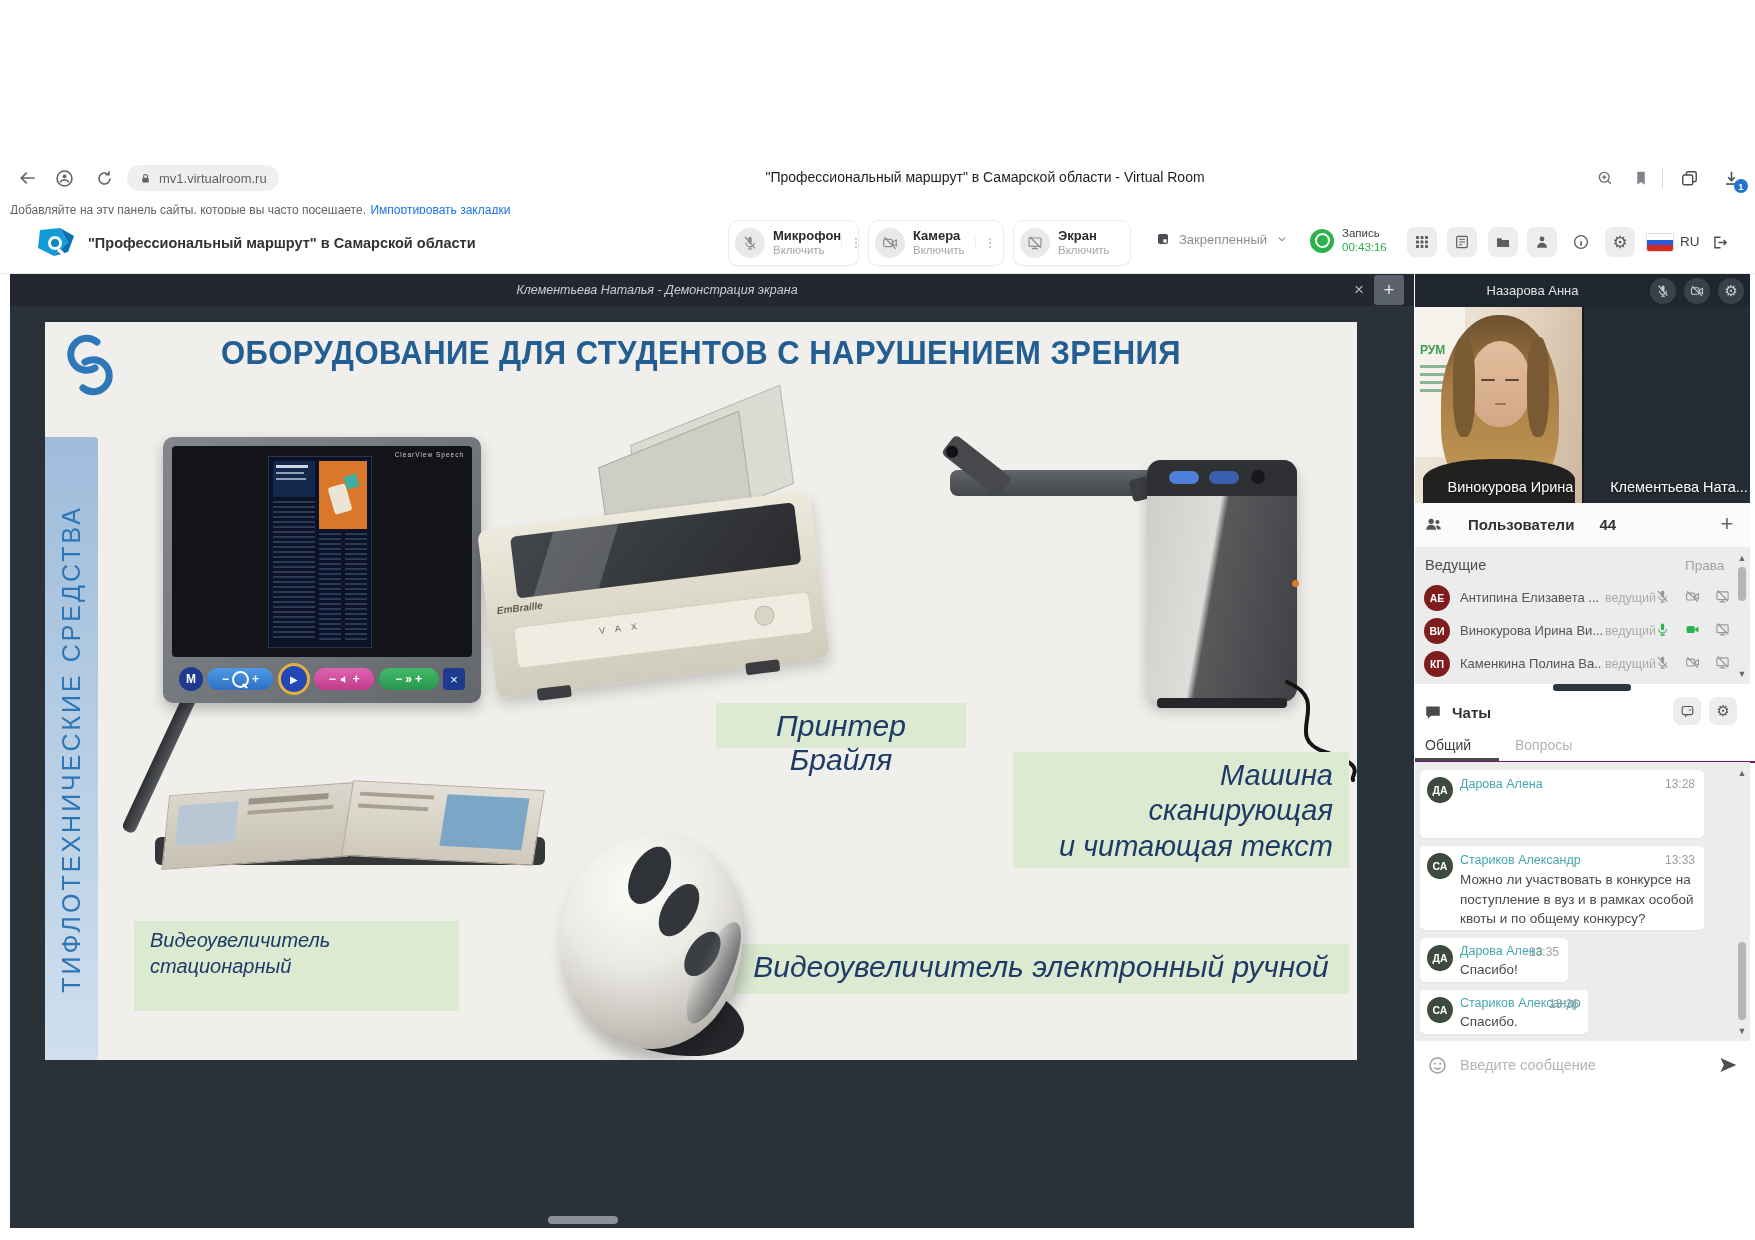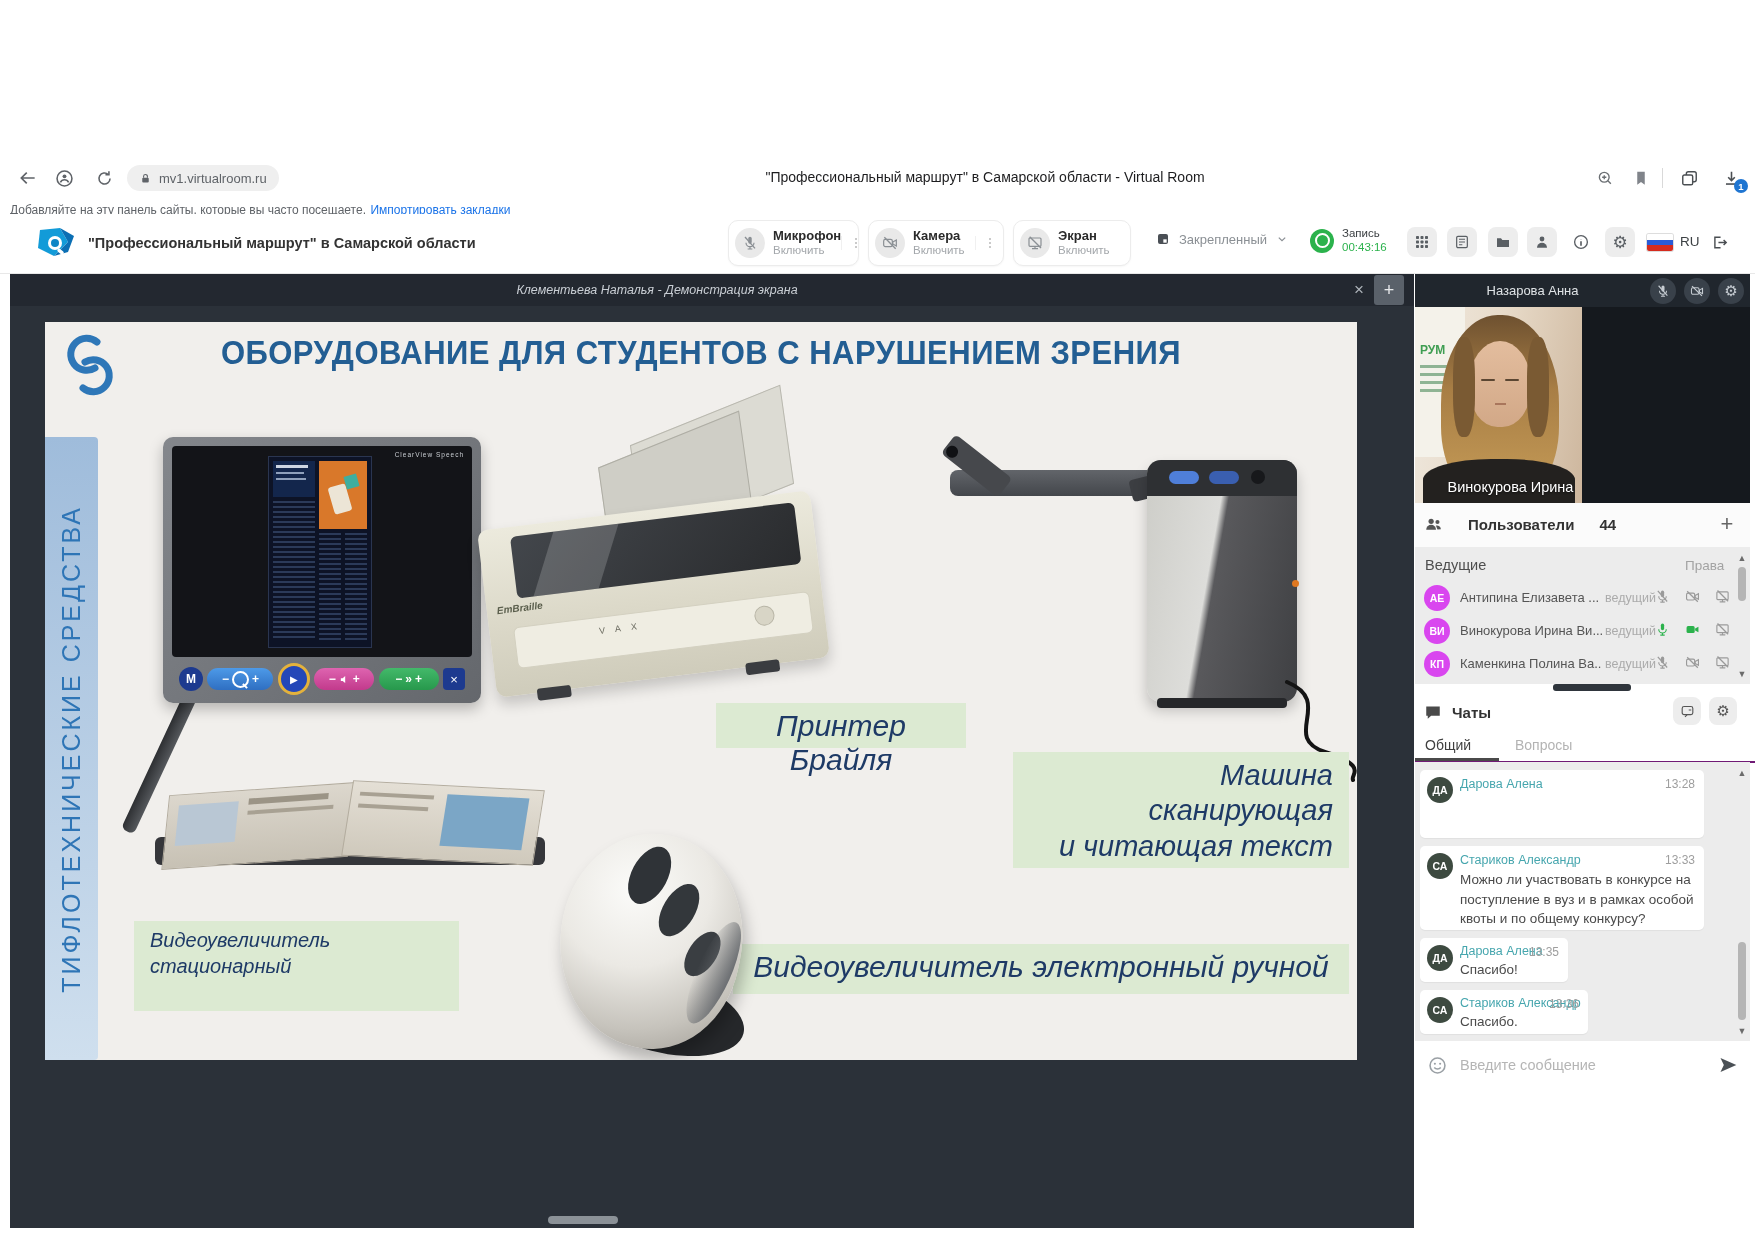--- a/index.html
+++ b/index.html
@@ -45,21 +45,21 @@
   
   .sidebar{position:absolute;left:1415px;top:274px;width:335px;height:954px;background:#fff;}
   .vid-header{position:absolute;left:0;top:0;width:335px;height:33px;background:#20262d;}
   .vid-name{font-size:13px;color:#dfe3e6;}
   .cam-circle{width:26px;height:26px;border-radius:50%;background:#39414a;color:#c6ccd2;display:flex;align-items:center;justify-content:center;}
   .tile-name{position:absolute;left:0;bottom:8px;width:100%;text-align:center;color:#fff;font-size:14.5px;text-shadow:0 1px 2px rgba(0,0,0,.6);padding-left:12px;}
   .panel-hdr-title{font-size:15px;color:#333;font-weight:bold;}
   .list-bg{background:#ececec;}
   .sect-label{font-size:14.5px;color:#4e4e4e;}
   .sect-right{font-size:13.5px;color:#a3a3a3;}
-  .u-avatar{width:26px;height:26px;border-radius:50%;background:#d946ef;color:#fff;font-size:10.5px;font-weight:bold;
+  .u-avatar{width:26px;height:26px;border-radius:50%;background:#7f1d1d;color:#fff;font-size:10.5px;font-weight:bold;
             display:flex;align-items:center;justify-content:center;}
   .u-name{font-size:13px;color:#555;white-space:nowrap;}
   .u-role{font-size:12.5px;color:#ababab;}
   .st-ic{color:#9a9a9a;}
   .st-on{color:#2bb24c;}
   .tab{font-size:14px;}
   .msg-card{position:absolute;background:#fff;border-radius:5px;box-shadow:0 1px 1px rgba(0,0,0,.05);}
   .m-avatar{position:absolute;left:7px;top:7px;width:26px;height:26px;border-radius:50%;background:#3d4a40;color:#fff;
             font-size:10.5px;font-weight:bold;display:flex;align-items:center;justify-content:center;}
   .m-author{font-size:12.5px;color:#46a6ae;}
@@ -559,20 +559,23 @@
             <span class="abs" style="left:36px;top:38px;width:14px;height:2px;background:#5b4632;border-radius:2px;"></span>
             <span class="abs" style="left:26px;top:62px;width:11px;height:2px;background:#a9765c;"></span>
           </div>
           <div class="abs" style="left:12px;top:22px;width:22px;height:100px;border-radius:40%;background:#7a5a33;"></div>
           <div class="abs" style="left:86px;top:22px;width:22px;height:100px;border-radius:40%;background:#7a5a33;"></div>
         </div>
         <div class="abs" style="left:8px;top:152px;width:152px;height:46px;border-radius:45% 45% 0 0;background:#23211f;"></div>
         <span class="tile-name">Винокурова Ирина</span>
       </div>
 
+      <div class="abs" style="left:169px;top:0;width:166px;height:196px;background:#262c33;">
+        <span class="tile-name">Клементьева Ната...</span>
+      </div>
     </div>
 
     <div class="abs" style="left:0;top:229px;width:335px;height:181px;background:#fbfbfb;">
       <div class="abs" style="left:9px;top:12px;display:flex;align-items:center;gap:25px;">
         <span class="ic" style="color:#555;">
             <svg class="i" width="19" height="19">
               <use href="#s-people"></use>
             </svg>
           </span>
         <span class="panel-hdr-title">Пользователи</span>

